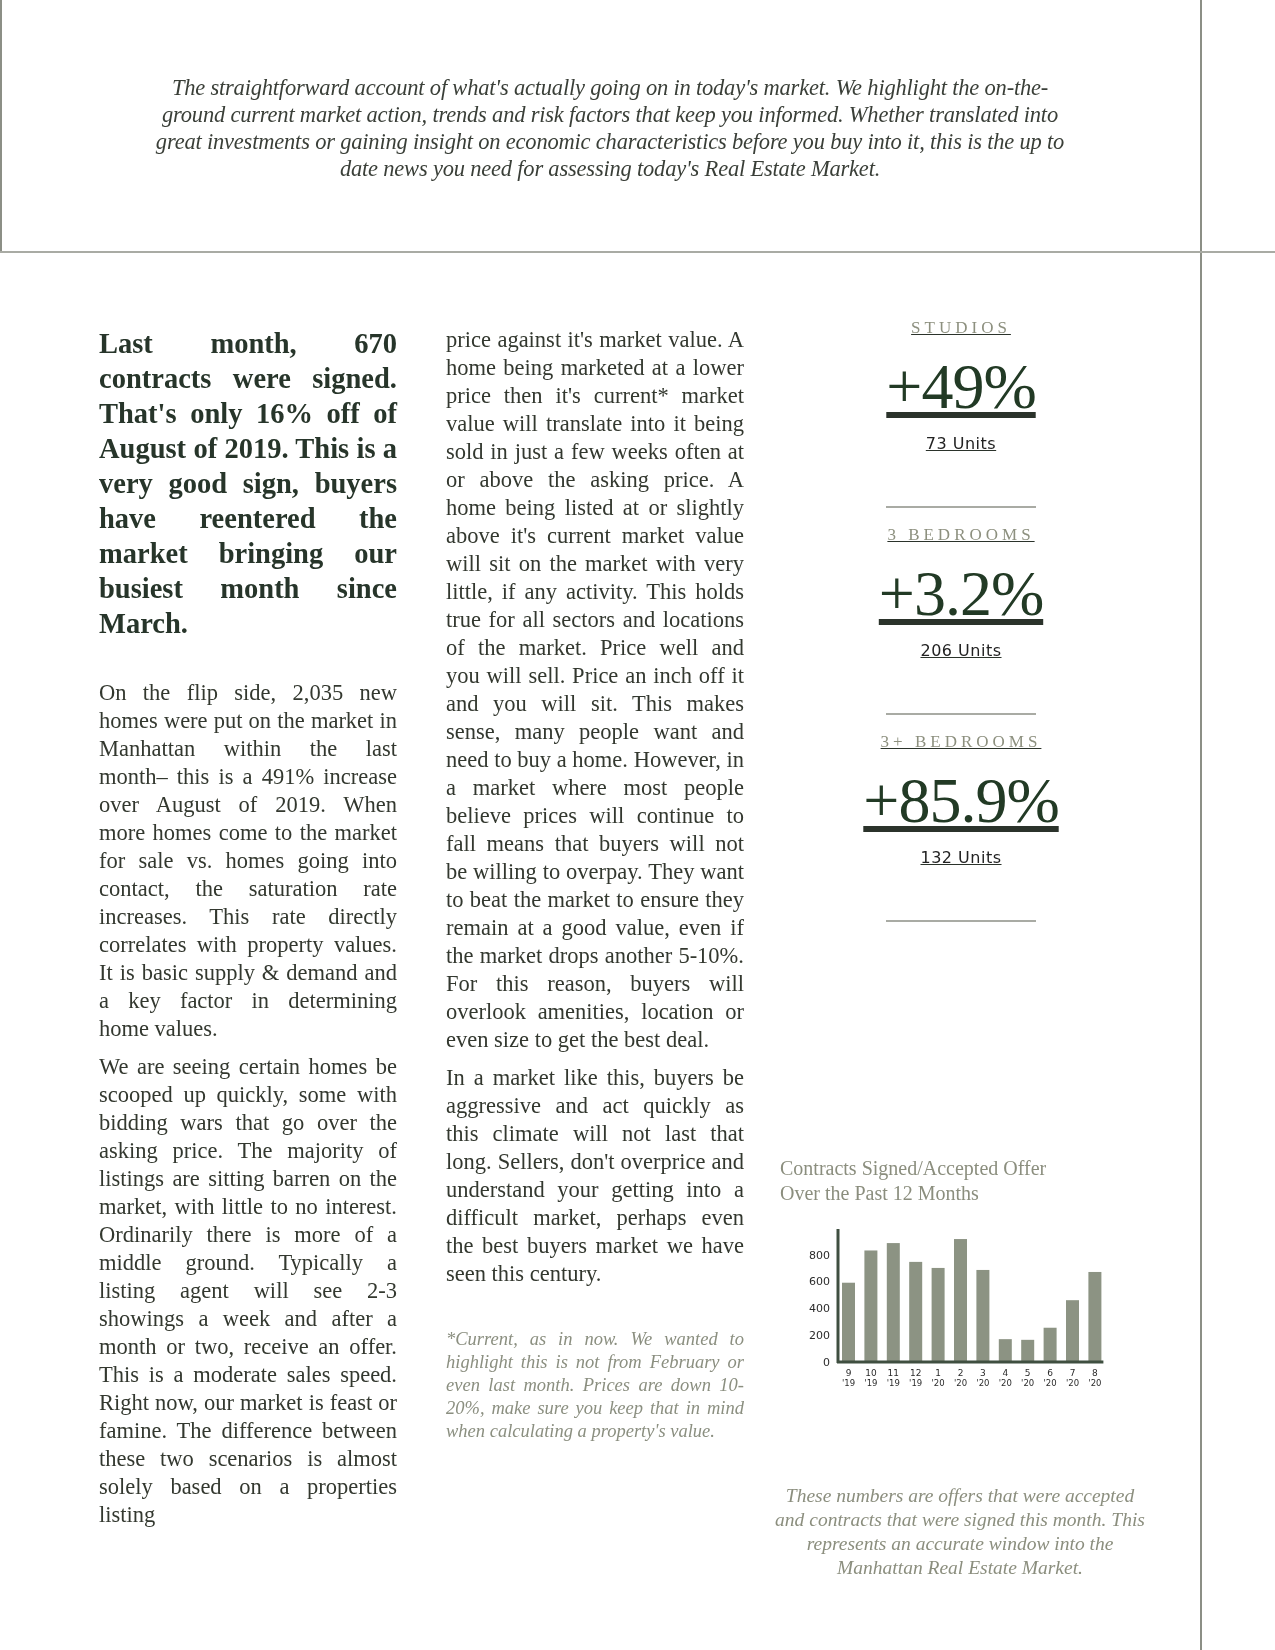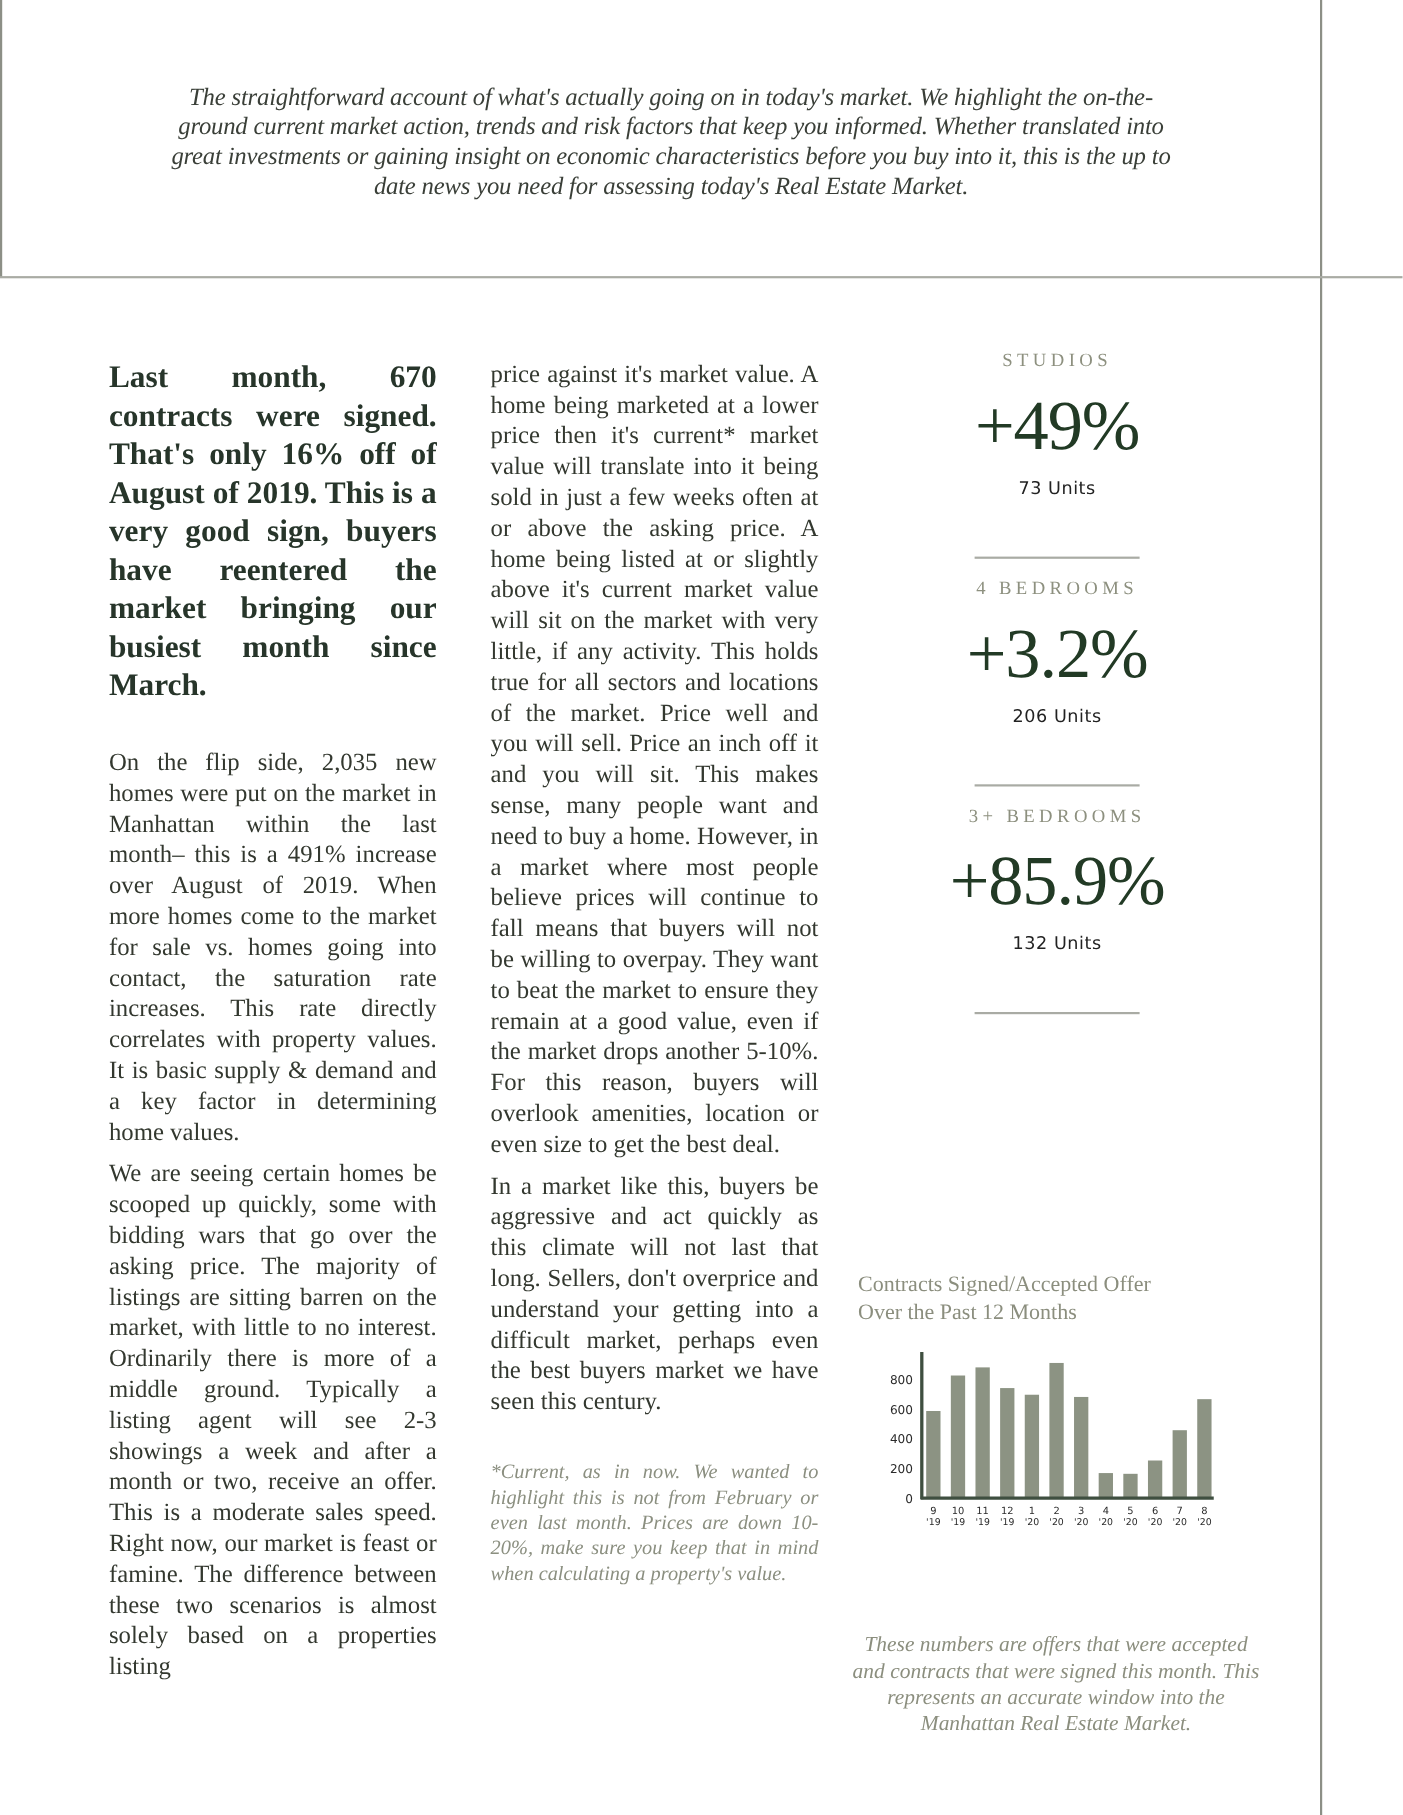--- a/index.html
+++ b/index.html
@@ -8,21 +8,21 @@
   .vline-right { position: absolute; left: 1200px; top: 0; width: 2px; height: 1650px; background: #8c8f86; }
   .hline { position: absolute; left: 0; top: 251px; width: 1275px; height: 2px; background: #a9aba4; }
   .intro { position: absolute; left: 150px; top: 74px; width: 920px; text-align: center; font-family: "Liberation Serif", serif; font-style: italic; font-size: 22.5px; line-height: 27px; color: #3a3f38; letter-spacing: -0.2px; }
   .col { position: absolute; text-align: justify; font-family: "Liberation Serif", serif; }
   .col1 { left: 99px; top: 326px; width: 298px; }
   .col2 { left: 446px; top: 326px; width: 298px; }
   .lead { font-weight: bold; font-size: 28.5px; line-height: 35px; color: #27352a; margin: 0 0 38px 0; text-align-last: left; }
   .body-p { font-size: 22.5px; line-height: 28px; color: #33382f; margin: 0 0 10px 0; }
   .footnote { font-style: italic; font-size: 18.5px; line-height: 23px; color: #8b8f80; margin-top: 40px; }
   .stats { position: absolute; left: 830px; top: 318px; width: 262px; text-align: center; }
-  .stat { height: 207px; position: relative; }
+  .stat { height: 207px; position: relative; text-decoration: underline; }
   .stat-label { font-family: "Liberation Serif", serif; font-size: 17px; letter-spacing: 4px; color: #8d907f; height: 28px; }
   .stat-value { font-family: "Liberation Serif", serif; font-size: 64px; line-height: 66px; color: #223a25; margin-top: 8px; letter-spacing: -1px; text-align: center; }
   .stat-units { font-family: "DejaVu Sans", sans-serif; font-size: 16px; color: #222; margin-top: 14px; letter-spacing: 0.5px; }
   .stat-divider { position: absolute; left: 56px; width: 150px; height: 2px; background: #a9aba4; bottom: 17px; }
   .chart-title { position: absolute; left: 780px; top: 1156px; width: 300px; text-align: left; font-family: "Liberation Serif", serif; font-size: 20px; line-height: 25px; color: #8b8e7e; }
   .chart { position: absolute; left: 790px; top: 1225px; width: 320px; height: 230px; }
   .chart svg text { font-family: "DejaVu Sans", sans-serif; }
   .chart-note { position: absolute; left: 770px; top: 1484px; width: 380px; text-align: center; font-family: "Liberation Serif", serif; font-style: italic; font-size: 19.5px; line-height: 24px; color: #8b8e7e; }
 </style>
 </head>
@@ -47,21 +47,21 @@
 </div>
 
 <div class="stats">
   <div class="stat">
     <div class="stat-label">STUDIOS</div>
     <div class="stat-value">+49%</div>
     <div class="stat-units">73 Units</div>
     <div class="stat-divider"></div>
   </div>
   <div class="stat">
-    <div class="stat-label">4 BEDROOMS</div>
+    <div class="stat-label">3 BEDROOMS</div>
     <div class="stat-value">+3.2%</div>
     <div class="stat-units">206 Units</div>
     <div class="stat-divider"></div>
   </div>
   <div class="stat">
     <div class="stat-label">3+ BEDROOMS</div>
     <div class="stat-value">+85.9%</div>
     <div class="stat-units">132 Units</div>
     <div class="stat-divider"></div>
   </div>

